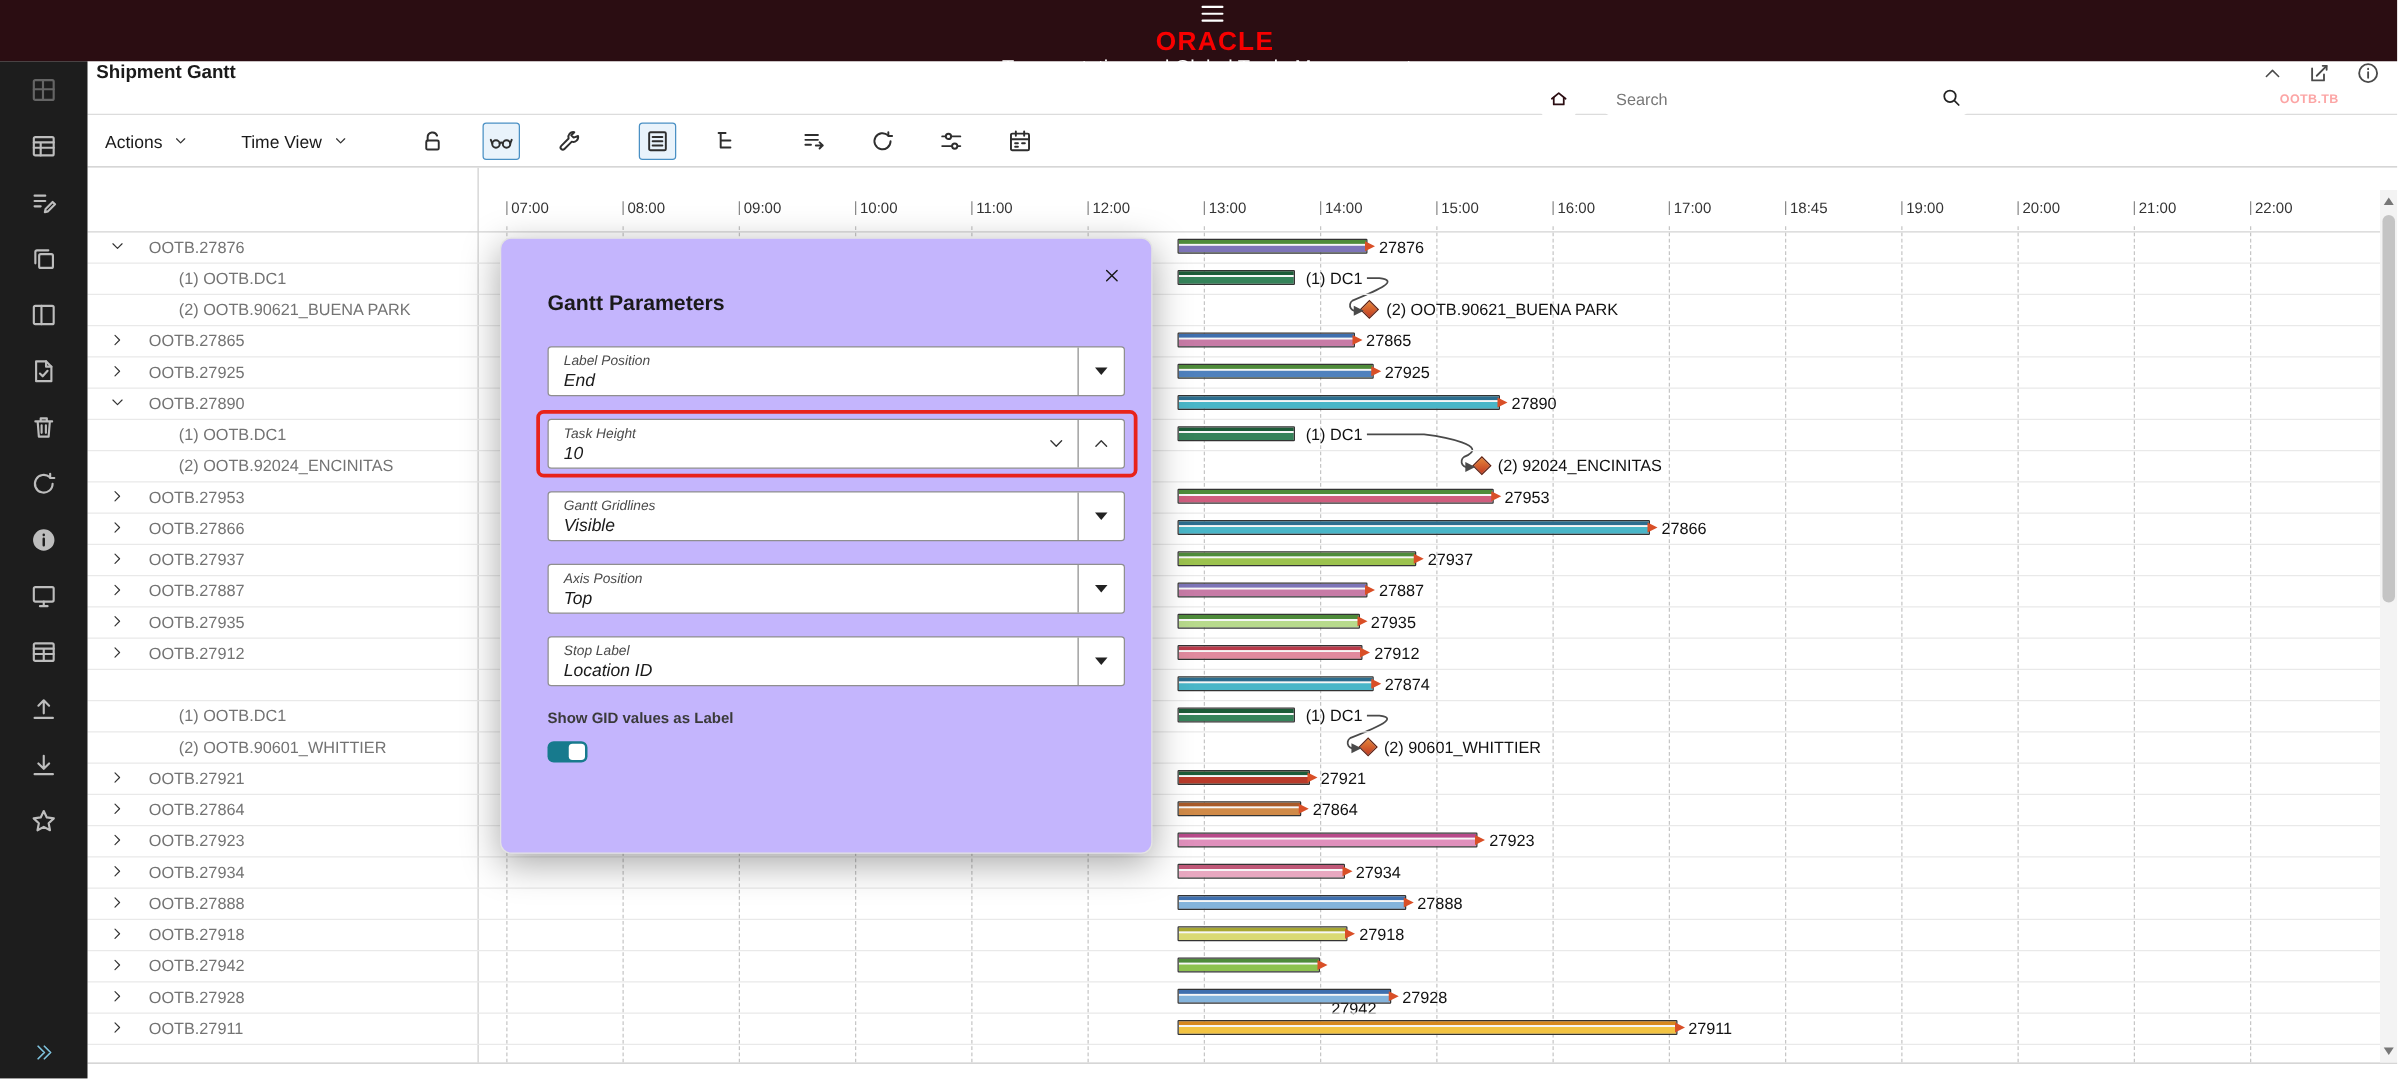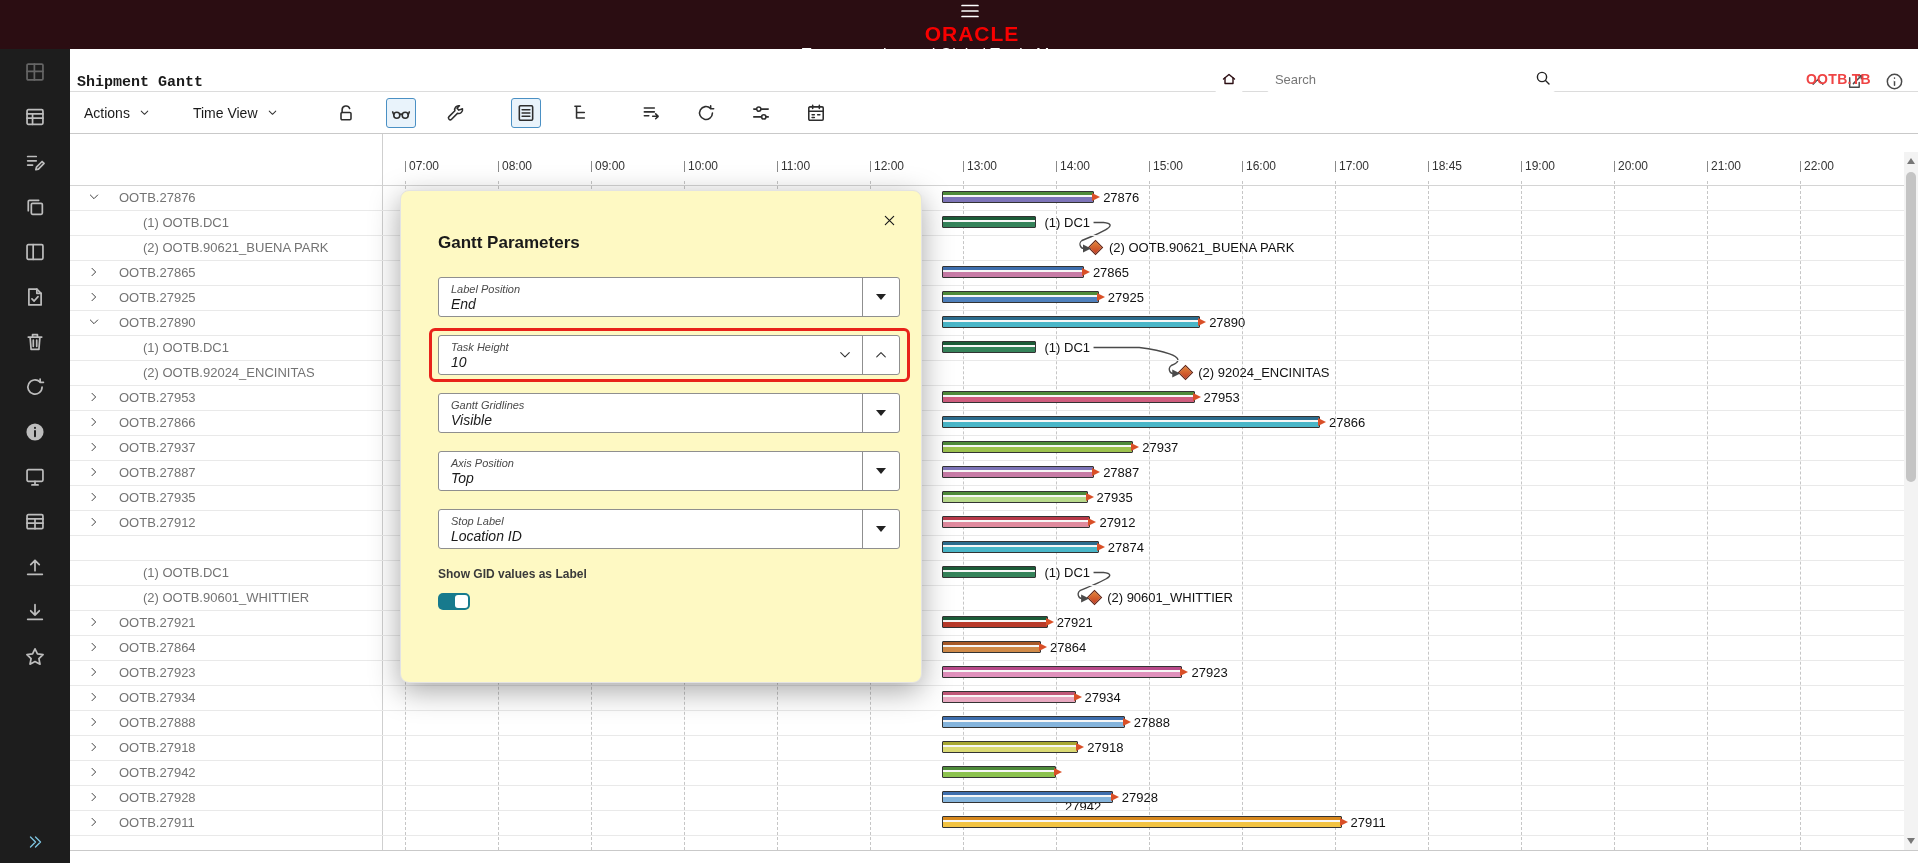--- a/index.html
+++ b/index.html
@@ -12,32 +12,32 @@
   .menu-btn{margin-left:22px;color:#fff;background:none;border:none;cursor:pointer;padding:0;}
   .logo{color:#f80000;font-weight:700;font-size:21px;letter-spacing:1px;margin-left:26px;}
   .app-title{color:#fff;font-size:16px;font-weight:400;margin-left:13px;}
   .topbar-right{margin-left:auto;display:flex;align-items:center;gap:17px;margin-right:16px;}
   .home-btn{width:30px;height:30px;background:#fff;border:none;border-radius:7px;display:flex;align-items:center;justify-content:center;color:#2b0d12;cursor:pointer;padding:0;}
   .search-wrap{position:relative;}
   .search-input{width:300px;height:30px;border-radius:15px;border:none;padding:0 36px 0 14px;font-size:13px;color:#444;background:#fff;outline:none;box-sizing:border-box;}
   .search-input::placeholder{color:#777;}
   .search-ic{position:absolute;right:9px;top:5px;color:#222;}
   .top-ic{color:#fff;background:none;border:none;padding:0;cursor:pointer;}
-  .user{color:#ef4444;font-size:14px;font-weight:700;letter-spacing:.3px;}
+  .user{color:#fca5a5;font-size:10px;font-weight:700;letter-spacing:.3px;}
   .user-caret{color:#fff;}
 
   
   .rail{position:absolute;top:49px;left:0;width:70px;height:814px;background:#1d1d1d;z-index:55;}
   .rail-icons{display:flex;flex-direction:column;align-items:center;padding-top:12px;gap:23px;}
   .railbtn{color:#bdbdbd;width:22px;height:22px;cursor:pointer;}
   .railbtn.dim{opacity:.45;}
   .rail-expand{position:absolute;bottom:12px;left:0;width:70px;display:flex;justify-content:center;color:#7ec3de;cursor:pointer;}
 
   
-  .titlebar{position:absolute;top:49px;left:70px;width:1848px;height:43px;background:#fff;border-bottom:1px solid #dcdcdc;display:flex;align-items:flex-end;box-sizing:border-box;z-index:40;font-family:Liberation Mono, monospace;}
+  .titlebar{position:absolute;top:49px;left:70px;width:1848px;height:43px;background:#fff;border-bottom:1px solid #dcdcdc;display:flex;align-items:flex-start;box-sizing:border-box;z-index:40;}
   .pg-title{font-size:15px;font-weight:700;color:#1a1a1a;margin-left:7px;}
   .titlebar-right{margin-left:auto;display:flex;align-items:center;gap:20px;margin-right:14px;color:#4a4a4a;}
   .titlebar-right .tb-ic{background:none;border:none;padding:0;color:#4a4a4a;cursor:pointer;}
 
   
   .toolbar{position:absolute;top:92px;left:70px;width:1848px;height:42px;background:#fff;border-bottom:1px solid #c9c9c9;display:flex;align-items:center;padding-left:14px;box-sizing:border-box;z-index:40;}
   .dd{display:flex;align-items:center;gap:8px;font-size:14px;color:#1a1a1a;background:none;border:none;cursor:pointer;padding:0;}
   .dd .caret{color:#333;}
   .dd.actions{margin-right:42px;}
   .dd.timeview{margin-right:52px;}
@@ -68,21 +68,21 @@
   .conn polygon{fill:#4a4a4a;}
 
   
   .vscroll{position:absolute;right:0;top:18px;width:14px;height:698px;background:#f3f3f3;cursor:pointer;}
   .vthumb{position:absolute;left:2px;width:10px;top:20px;height:310px;background:#c4c4c4;border-radius:5px;}
   .varrow{position:absolute;left:3px;width:0;height:0;}
   .varrow.up{top:6px;border-left:4px solid transparent;border-right:4px solid transparent;border-bottom:6px solid #777;}
   .varrow.down{bottom:6px;border-left:4px solid transparent;border-right:4px solid transparent;border-top:6px solid #777;}
 
   
-  .modal{position:absolute;left:400px;top:190px;width:522px;height:493px;background:#fef9c3;border:1px solid #e3e3e3;border-radius:9px;box-shadow:0 8px 30px rgba(0,0,0,.35);z-index:80;box-sizing:border-box;}
+  .modal{position:absolute;left:400px;top:190px;width:522px;height:493px;background:#c4b5fd;border:1px solid #e3e3e3;border-radius:9px;box-shadow:0 8px 30px rgba(0,0,0,.35);z-index:80;box-sizing:border-box;}
   .modal-close{position:absolute;top:22px;right:24px;background:none;border:none;padding:0;color:#1a1a1a;cursor:pointer;}
   .modal-title{margin:42px 0 0 37px;font-size:17px;font-weight:700;color:#1a1a1a;}
   .fields{margin:24px 23px 0 37px;width:462px;}
   .field{position:relative;margin-bottom:18px;font-style:italic;}
   .fbox{height:40px;border:1px solid #8f8f8f;border-radius:3px;display:flex;align-items:stretch;background:#fff;box-sizing:border-box;cursor:pointer;}
   .ftext{flex:1;padding:5px 0 0 12px;display:flex;flex-direction:column;min-width:0;}
   .flabel{font-size:11px;color:#4a4a4a;line-height:13px;}
   .fvalue{font-size:14px;color:#1a1a1a;line-height:17px;}
   .fsel{width:36px;border-left:1px solid #8f8f8f;display:flex;align-items:center;justify-content:center;}
   .tri{width:0;height:0;border-left:5px solid transparent;border-right:5px solid transparent;border-top:6px solid #222;}

